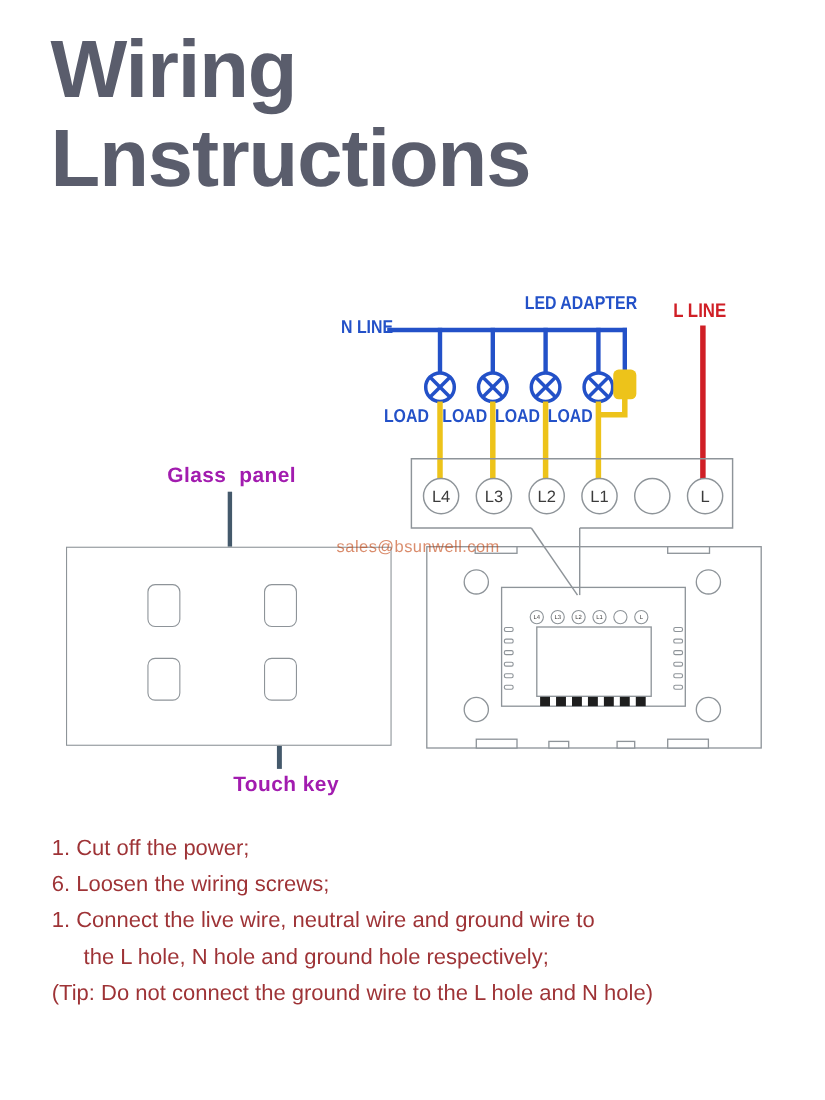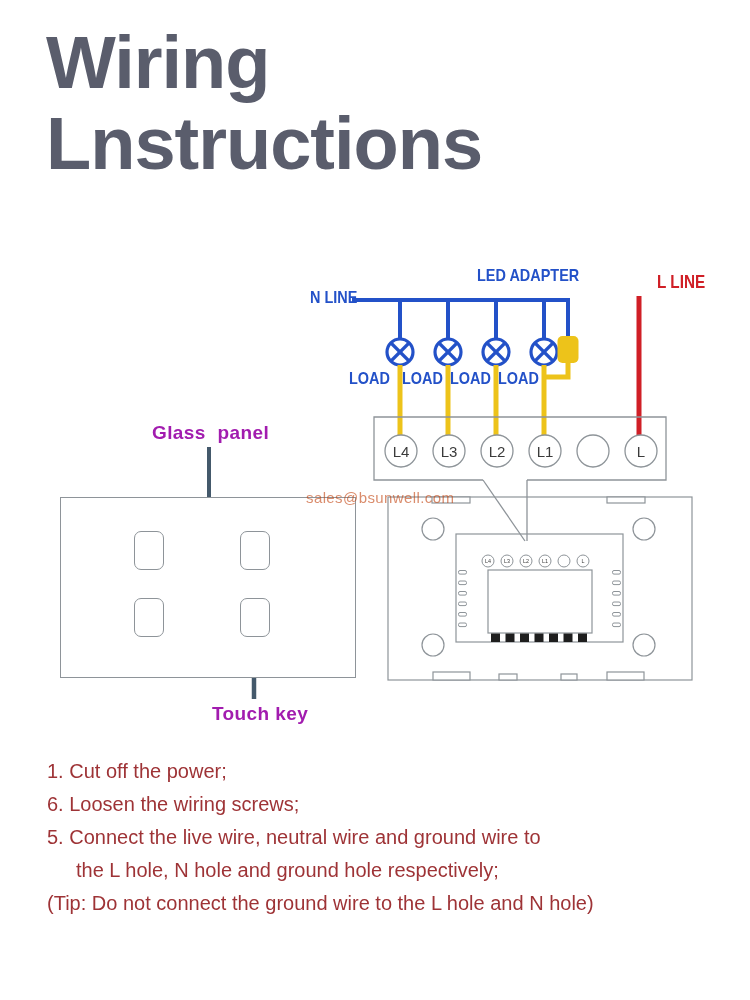--- a/index.html
+++ b/index.html
@@ -183,21 +183,21 @@
   <div class="touch-key" style="left:240px;top:531px;"></div>
   <div class="touch-key" style="left:134px;top:598px;"></div>
   <div class="touch-key" style="left:240px;top:598px;"></div>
 
   <div class="wire-label lbl-blue" style="left:296px;top:288px;margin-left:14px;">
     <span class="cond">N LINE</span>
   </div>
   <div class="wire-label lbl-blue" style="left:477px;top:266px;">
     <span class="cond">LED ADAPTER</span>
   </div>
-  <div class="wire-label lbl-red" style="left:612px;top:272px;margin-left:45px;">
+  <div class="wire-label lbl-red" style="left:612px;top:272px;">
     <span class="cond">L LINE</span>
   </div>
   <div class="wire-label lbl-blue" style="left:349px;top:369px;">
     <span class="cond">LOAD</span>
   </div>
   <div class="wire-label lbl-blue" style="left:402px;top:369px;">
     <span class="cond">LOAD</span>
   </div>
   <div class="wire-label lbl-blue" style="left:450px;top:369px;">
     <span class="cond">LOAD</span>
@@ -207,18 +207,18 @@
   </div>
 
   <div class="part-label glass-label" style="left:152px;top:422px;">Glass panel</div>
   <div class="part-label" style="left:212px;top:703px;text-align:right;">Touch key</div>
 
   <div class="watermark">sales@bsunwell.com</div>
 
   <div class="instructions">
     <div>1. Cut off the power;</div>
     <div>6. Loosen the wiring screws;</div>
-    <div>5. Connect the live wire, neutral wire and ground wire to</div>
+    <div>1. Connect the live wire, neutral wire and ground wire to</div>
     <div class="step-indent-1">the L hole, N hole and ground hole respectively;</div>
     <div class="step-indent-2">(Tip: Do not connect the ground wire to the L hole and N hole)</div>
   </div>
 
 </div>
 
 </body></html>

